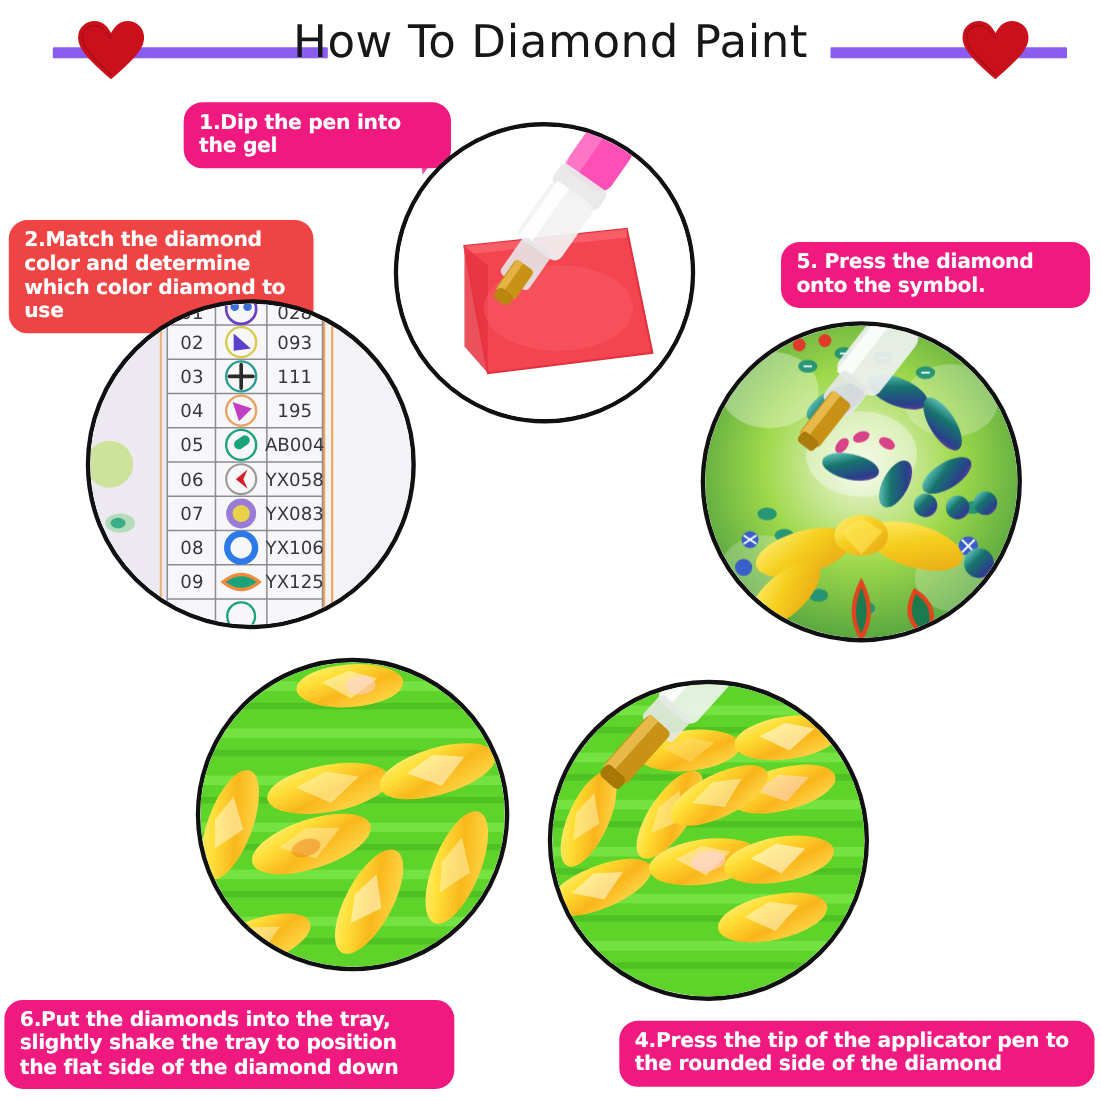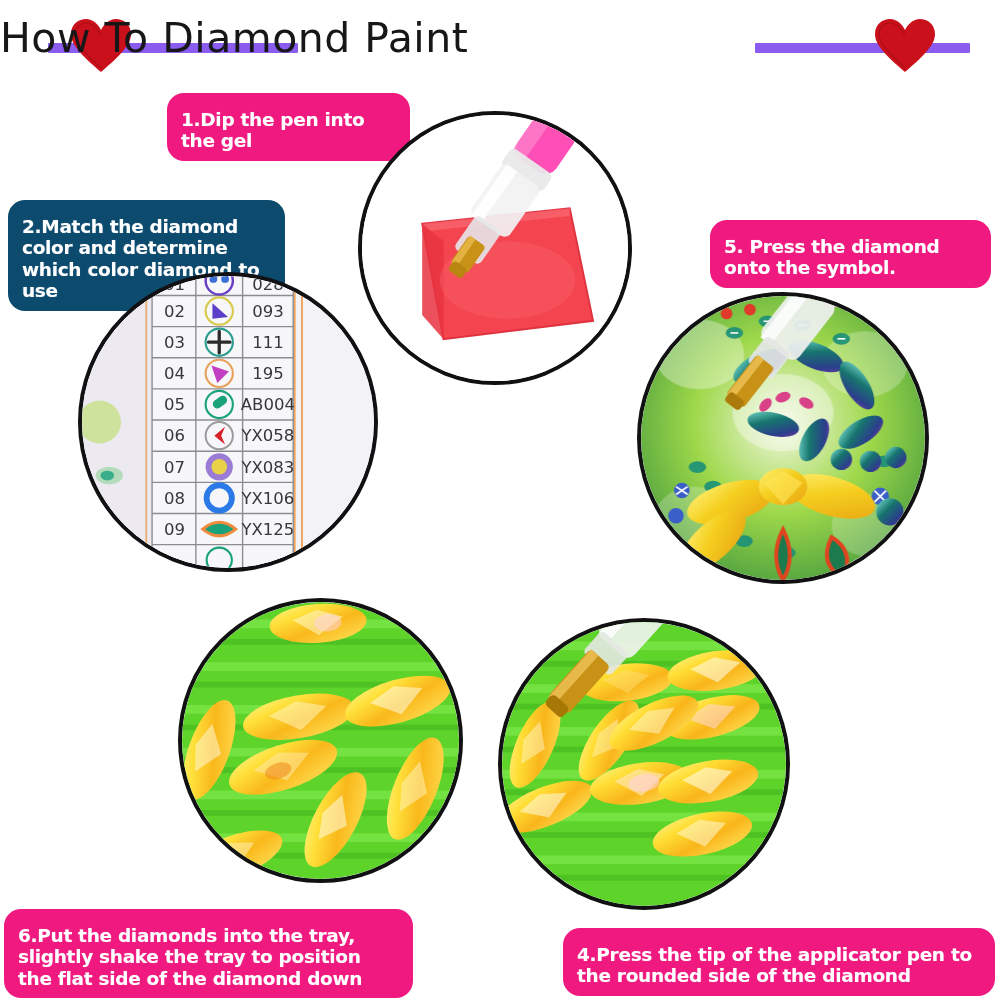--- a/index.html
+++ b/index.html
@@ -38,44 +38,45 @@
     top: 18px;
   }
   #heart-left  { left: 70px; }
   #heart-right { left: 874px; }
   .heart svg { display: block; width: 100%; height: 100%; }
 
   #title {
     position: absolute;
     left: 0; top: 14px;
     width: 1001px;
+    text-align: center;
     font-family: "DejaVu Sans", sans-serif;
     font-size: 41px;
     font-weight: 400;
     letter-spacing: 0.5px;
     color: #17171a;
     white-space: nowrap;
   }
 
   
   .callout {
     position: absolute;
     background: #f0197f;
     color: #ffffff;
     border-radius: 17px;
     font-family: "DejaVu Sans", sans-serif;
     font-weight: 700;
     font-size: 18.5px;
     line-height: 1.16;
     letter-spacing: -0.3px;
-    padding: 16px 14px 9px 14px;
+    padding: 8px 14px 9px 14px;
     box-sizing: border-box;
     text-shadow: 0 0 1px rgba(255,255,255,0.35);
   }
-  .callout-2 { background: #0c4a6e; }
+  .callout-2 { background: #ef4444; }
 
   #callout-1 { left: 167px; top: 93px;  width: 243px; }
   #callout-2 { left: 8px;   top: 200px; width: 277px; }
   #callout-5 { left: 710px; top: 220px; width: 281px; }
   #callout-3 { left: 4px;   top: 909px; width: 409px; }
   #callout-4 { left: 563px; top: 928px; width: 432px; }
 
   
   #callout-1-tail {
     position: absolute;

